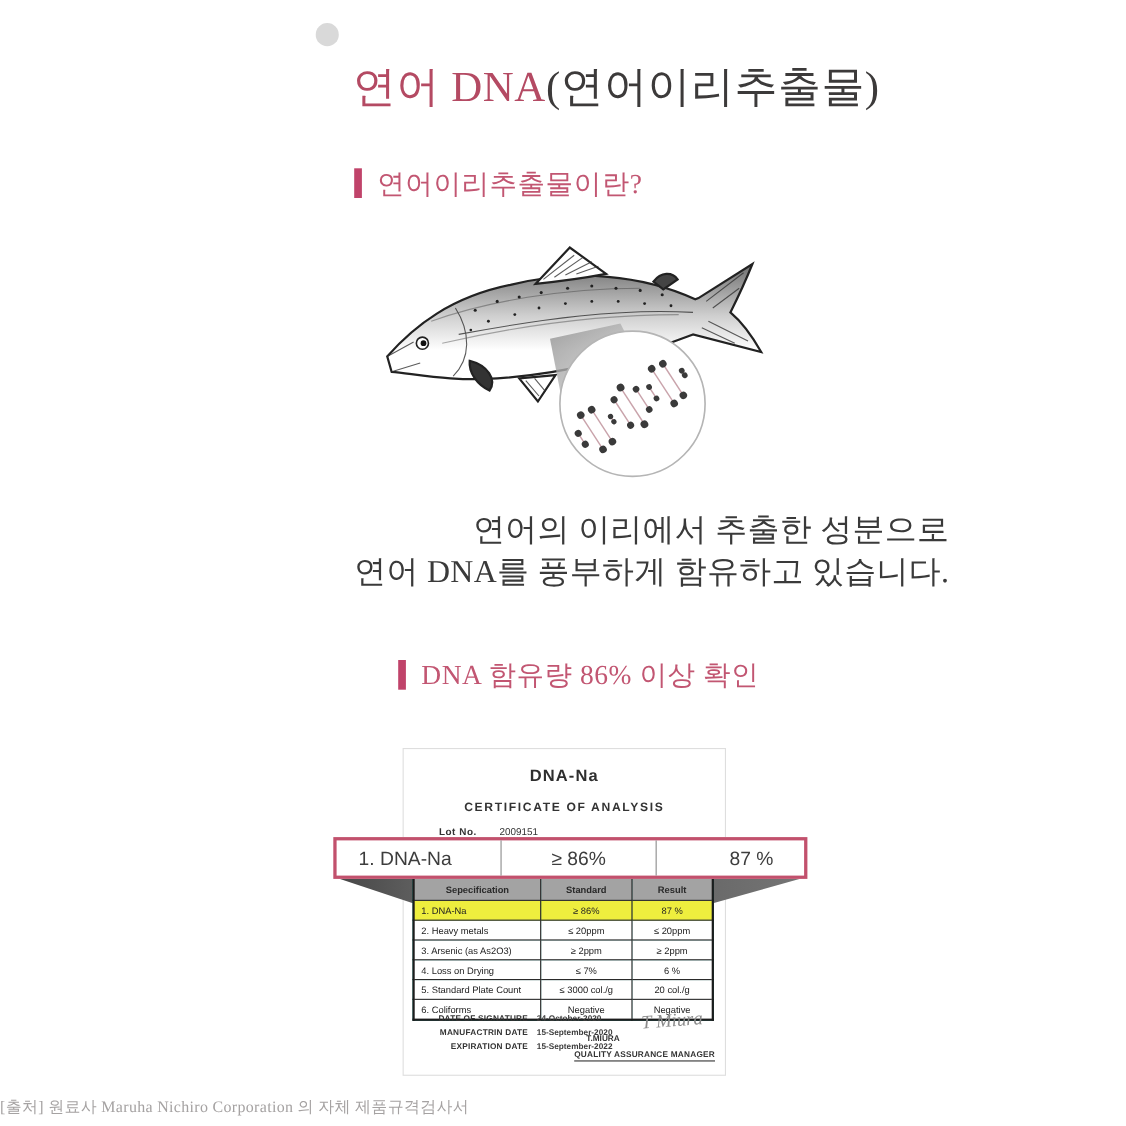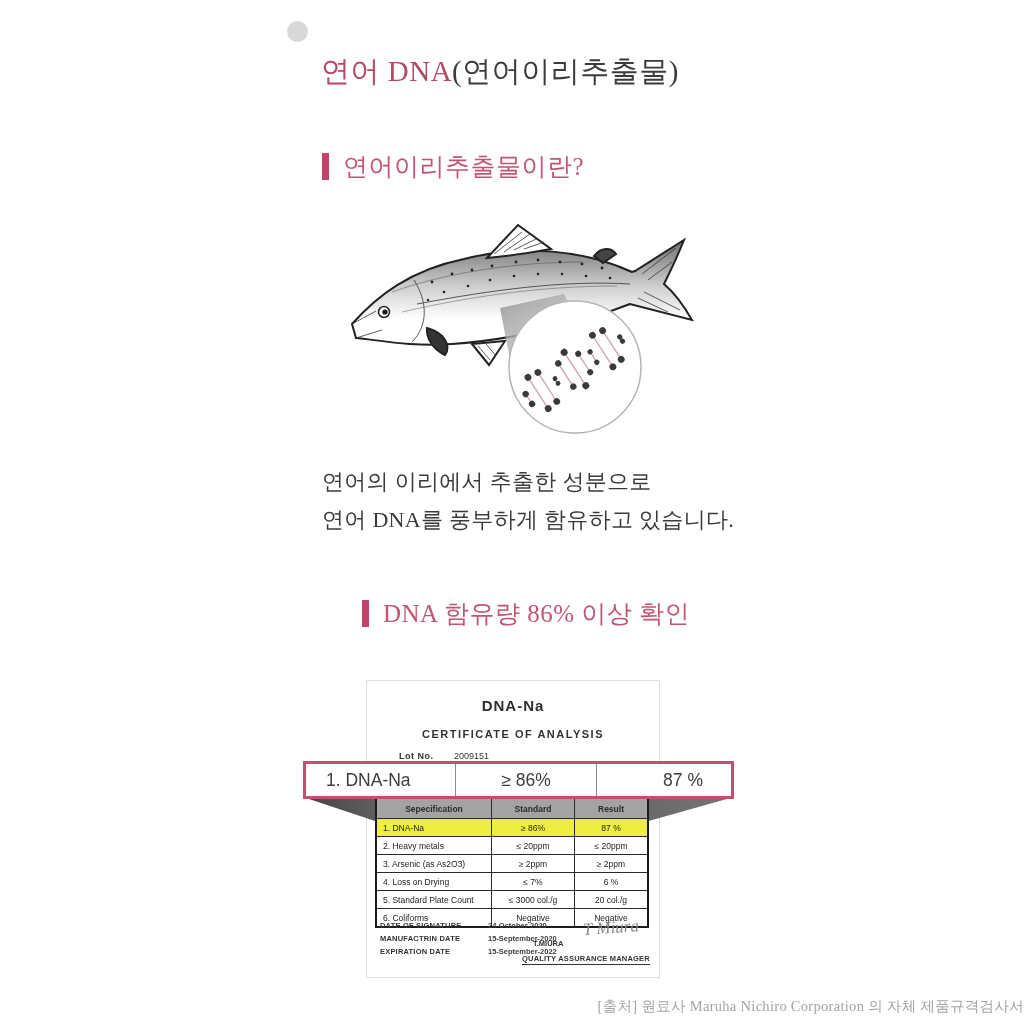--- a/index.html
+++ b/index.html
@@ -2,35 +2,35 @@
 <html><head>
 <meta charset="utf-8">
 <style>
   html,body{margin:0;padding:0;background:#fff;}
   .page{position:relative;width:1024px;height:1024px;background:#ffffff;overflow:hidden;
         font-family:"Liberation Serif","DejaVu Serif",serif;}
 
   
   .bullet{position:absolute;left:287px;top:21px;width:21px;height:21px;border-radius:50%;background:#d9d9d9;}
   .h-line1{position:absolute;left:321px;top:12px;font-size:28px;font-weight:500;color:#3c3a3a;letter-spacing:.5px;}
-  .h-line2{position:absolute;left:321px;top:52px;font-size:29px;font-weight:500;color:#3c3a3a;letter-spacing:.5px;}
+  .h-line2{position:absolute;left:321px;top:52px;font-size:39px;font-weight:500;color:#3c3a3a;letter-spacing:.5px;}
   .pink{color:#b44a63;}
 
   
   .sec{position:absolute;left:322px;display:flex;align-items:center;}
   .sec-bar{width:7px;height:27px;background:#c0436a;margin-right:14px;}
   .sec-title{font-size:25px;color:#c25672;font-weight:500;letter-spacing:.5px;}
   .sec1{top:150px;}
   .sec2{top:597px;padding-left:40px;}
 
   
   .fish-fig{position:absolute;left:332px;top:212px;width:385px;height:250px;}
 
   
-  .body-text{position:absolute;left:322px;top:463px;font-size:22px;color:#3a3a3a;line-height:38px;letter-spacing:.3px;}
+  .body-text{position:absolute;left:322px;top:463px;font-size:29px;color:#3a3a3a;line-height:38px;letter-spacing:.3px;text-align:right;}
 
   
   .cert-card{position:absolute;left:366px;top:680px;width:292px;height:296px;background:#fff;
              border:1px solid #dedede;font-family:"Liberation Sans","DejaVu Sans",sans-serif;}
   .cert-title{position:absolute;left:0;top:16px;width:100%;text-align:center;font-size:15px;font-weight:bold;
               color:#2e2e2e;letter-spacing:1px;}
   .cert-sub{position:absolute;left:0;top:47px;width:100%;text-align:center;font-size:11px;font-weight:bold;
             color:#333;letter-spacing:1.5px;}
   .lot-row{position:absolute;left:32px;top:70px;font-size:9px;color:#333;}
   .lot-label{font-weight:bold;letter-spacing:.5px;}
@@ -52,31 +52,31 @@
             border:2px solid #1c1c1c;}
   table.coa th{background:#a3a3a3;color:#2a2a2a;font-weight:bold;height:17px;border:1px solid #2a2a2a;}
   table.coa td{height:15px;border:1px solid #2a2a2a;text-align:center;background:#fff;}
   table.coa td.nm{text-align:left;padding-left:6px;width:107px;}
   table.coa td.st{width:80px;}
   table.coa tr.hl td{background:#eeee3e;}
 
   .dates{position:absolute;left:380px;top:921px;z-index:2;font-family:"Liberation Sans","DejaVu Sans",sans-serif;
          font-size:7.5px;color:#333;}
   .dates .row{display:flex;margin-bottom:4px;}
-  .dates .lbl{width:100px;text-align:left;font-weight:bold;letter-spacing:.2px;}
+  .dates .lbl{width:100px;text-align:right;font-weight:bold;letter-spacing:.2px;}
   .dates .val{margin-left:8px;font-weight:bold;color:#3c3c3c;}
   .mgr-name{position:absolute;left:533px;top:939px;font-family:"Liberation Sans","DejaVu Sans",sans-serif;
             font-size:7.5px;font-weight:bold;color:#333;z-index:2;}
   .mgr-title{position:absolute;left:522px;top:954px;font-family:"Liberation Sans","DejaVu Sans",sans-serif;
              font-size:7.5px;font-weight:bold;color:#333;border-bottom:1px solid #333;padding-bottom:1px;
              letter-spacing:.2px;z-index:2;}
   .signature{position:absolute;left:583px;top:918px;font-family:"Liberation Serif","DejaVu Serif",serif;
              font-style:italic;font-size:17px;color:#8a8a8a;transform:rotate(-4deg);z-index:2;}
 
-  .source-note{position:absolute;left:0;top:997px;width:100%;text-align:right;font-size:14.5px;
+  .source-note{position:absolute;left:0;top:997px;width:100%;text-align:left;font-size:14.5px;
                color:#a5a2a2;letter-spacing:.3px;}
 </style>
 </head>
 <body>
 
 <div class="page">
 
   <div class="bullet"></div>
   <div class="h-line2"><span class="pink">연어 DNA</span><span>(연어이리추출물)</span></div>
 

